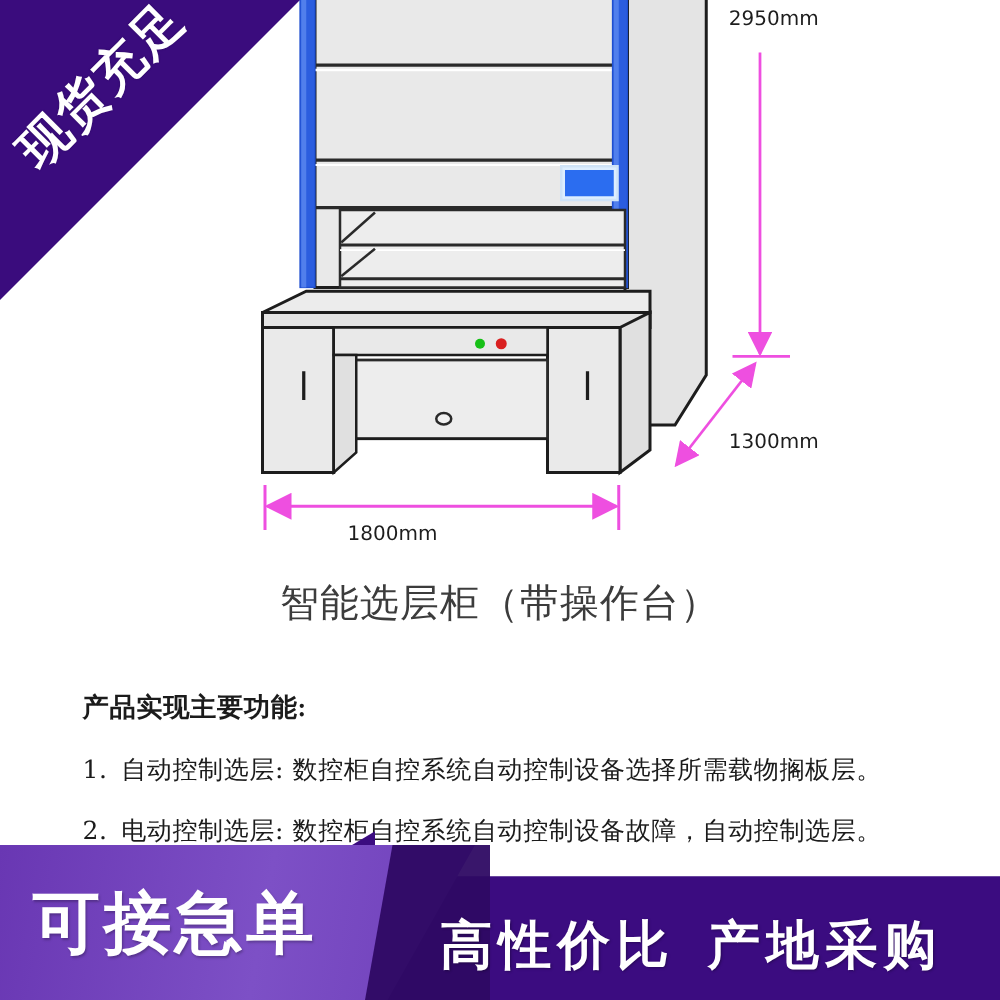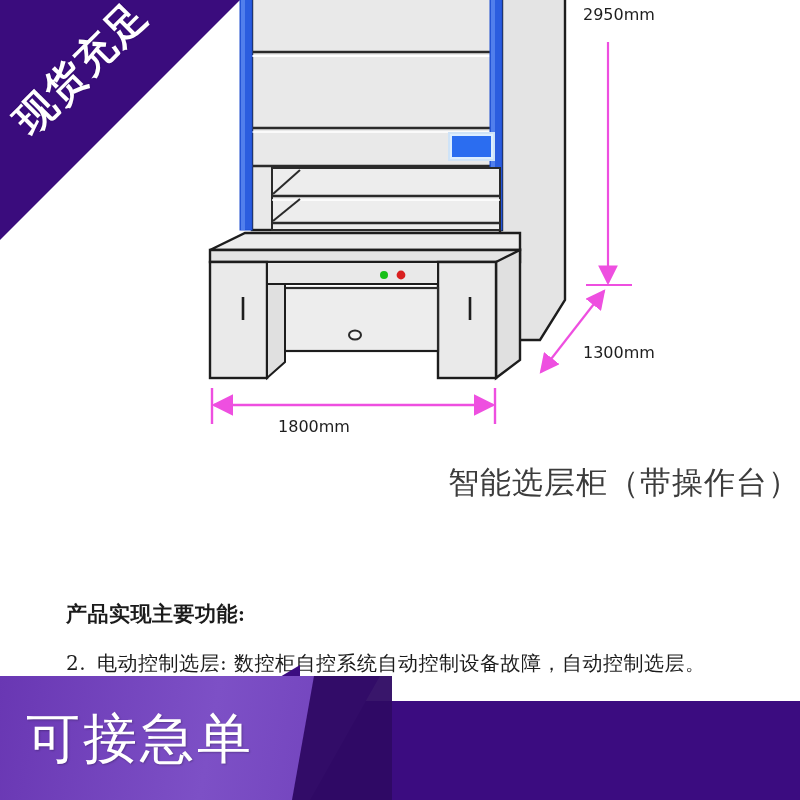--- a/index.html
+++ b/index.html
@@ -54,41 +54,40 @@
     left: 0; top: 0;
     width: 704px; height: 450px;
   }
   .drawing svg { display: block; }
 
   
   .caption {
     position: absolute;
     left: 0; top: 462px;
     width: 800px;
-    text-align: right;
+    text-align: center;
     font-size: 31px;
     color: #3c3c3c;
     letter-spacing: 1px;
     font-family: "DejaVu Sans", "Liberation Sans", sans-serif;
   }
 
   
   .copy {
     position: absolute;
     left: 66px; top: 552px;
     width: 700px;
   }
   .copy .heading {
     font-size: 21px;
     font-weight: bold;
     color: #1b1b1b;
     letter-spacing: .5px;
     font-family: Liberation Serif, serif;
     margin-bottom: 22px;
-    margin-top: 48px;
   }
   .copy .item {
     font-size: 20px;
     color: #1b1b1b;
     letter-spacing: .5px;
     margin-bottom: 22px;
     font-family: "DejaVu Serif", "Liberation Serif", serif;
     white-space: nowrap;
   }
   .copy .item .num { margin-right: 4px; }
@@ -127,21 +126,21 @@
     width: 100px; height: 124px;
     background: #2e0a63;
     clip-path: polygon(22px 0, 100px 0, 100px 124px, 0 124px);
     opacity: .95;
   }
   .bb-left-label {
     position: absolute;
     left: 26px; top: 38px;
     color: #ffffff;
     font-size: 54px;
-    font-weight: normal;
+    font-weight: bold;
     letter-spacing: 3px;
     white-space: nowrap;
     font-family: "DejaVu Sans", "Liberation Sans", sans-serif;
     text-shadow: 1px 1px 2px rgba(0,0,0,.25);
     text-align: right;
   }
   .bb-right-label {
     position: absolute;
     left: 352px; top: 63px;
     color: #ffffff;
@@ -255,38 +254,45 @@
       <text id="dimD" x="583" y="358" font-family="DejaVu Sans, Liberation Sans, sans-serif" font-size="16" fill="#1d1d1d">1300mm</text>
       <text id="dimW" x="314" y="432" font-family="DejaVu Sans, Liberation Sans, sans-serif" font-size="16" fill="#1d1d1d" text-anchor="middle">1800mm</text>
     </svg>
   </div>
 
   <div class="caption">智能选层柜（带操作台）</div>
 
   <div class="copy">
     <div class="heading">产品实现主要功能:</div>
 
+    <div class="item">
+      <span class="num">1.</span>
+      <span>自动控制选层: 数控柜自控系统自动控制设备选择所需载物搁板层。</span>
+    </div>
 
     <div class="item">
       <span class="num">2.</span>
       <span>电动控制选层: 数控柜自控系统自动控制设备故障，自动控制选层。</span>
     </div>
 
     <div class="item">
       <span class="num">3.</span>
       <span>自动测报设备故障。</span>
     </div>
   </div>
 
   <div class="bottom-banner">
     <div class="bb-right"></div>
     <div class="bb-right-wedge"></div>
     <div class="bb-left"></div>
     <div class="bb-left-dark"></div>
     <div class="bb-left-label">可接急单</div>
+    <div class="bb-right-label">
+      <span>高性价比</span><span class="gap"></span><span>产地采购</span>
+    </div>
   </div>
 
   <div class="corner-ribbon">
     <div class="tri"></div>
     <div class="ribbon-text">现货充足</div>
   </div>
 
 </div>
 
 </body></html>

